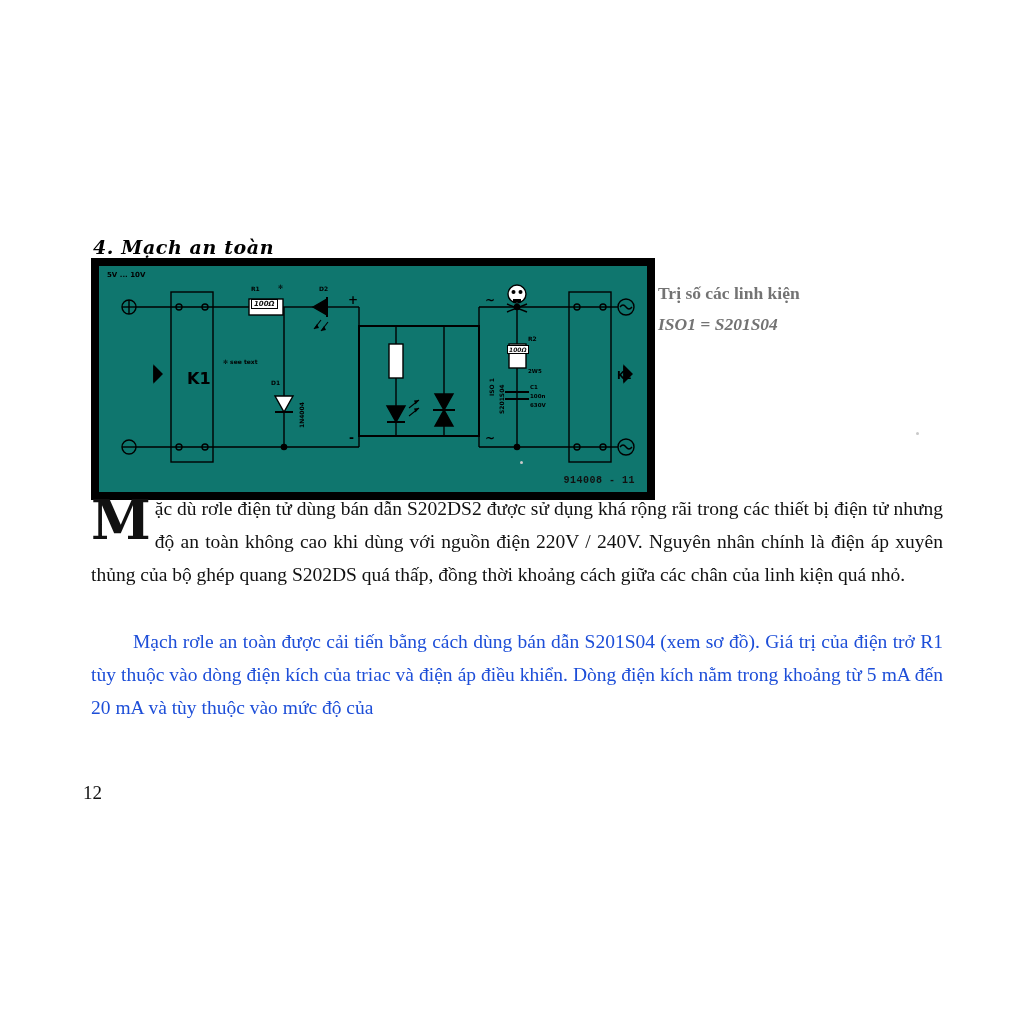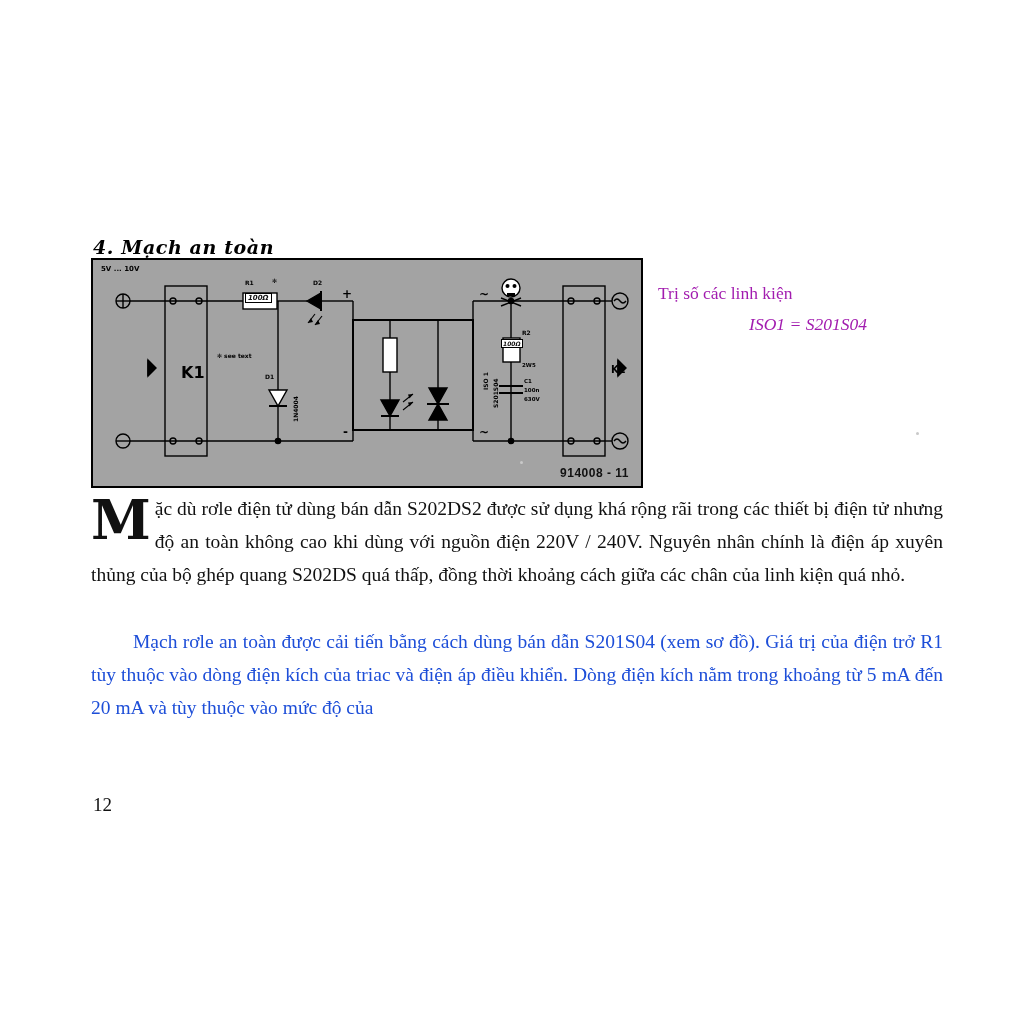--- a/index.html
+++ b/index.html
@@ -38,22 +38,22 @@
     margin-top: 31px;
   }
 
   
   .figure {
     position: absolute;
     left: 91px;
     top: 258px;
     width: 548px;
     height: 226px;
-    border: 2px solid #000000;
-    background: #a3a3a3;
+    border: 8px solid #000000;
+    background: #0f766e;
   }
   .fig-inner {
     position: absolute;
     left: 0; top: 0;
     width: 548px;
     height: 226px;
   }
 
   .lbl {
     position: absolute;
@@ -78,36 +78,37 @@
     border: 1.2px solid #000;
     padding: 0 2px;
     background: #fff;
     white-space: nowrap;
     font-style: italic;
   }
   .fig-code {
     position: absolute;
     right: 12px;
     bottom: 6px;
-    font-family: Liberation Sans, sans-serif;
-    font-size: 12px;
+    font-family: Liberation Mono, monospace;
+    font-size: 10px;
     font-weight: bold;
     letter-spacing: 0.5px;
   }
 
   
   .parts {
     position: absolute;
     left: 658px;
     top: 278px;
     width: 300px;
     font-family: "Liberation Serif", serif;
     font-size: 17.5px;
     line-height: 31px;
-    color: #a21caf;
+    color: #737373;
+    font-weight: bold;
   }
   .parts div { white-space: nowrap; }
 
   
   .body-text {
     position: absolute;
     left: 91px;
     top: 492px;
     width: 852px;
     font-size: 19.5px;
@@ -131,25 +132,24 @@
     width: 852px;
     font-size: 19.5px;
     line-height: 33px;
     text-align: justify;
     text-indent: 42px;
     color: #1d4ed8;
   }
 
   .page-number {
     position: absolute;
-    left: 93px;
+    left: 83px;
     top: 782px;
     font-size: 19px;
     color: #111;
-    margin-top: 12px;
   }
 
   .speck {
     position: absolute;
     width: 3px; height: 3px;
     background: #c9c9c9;
     border-radius: 50%;
   }
 </style>
 </head>
@@ -300,21 +300,21 @@
       <div class="lbl" style="left:250px; top:166px; font-size:12px;">-</div>
       <div class="lbl" style="left:386px; top:28px; font-size:12px;">~</div>
       <div class="lbl" style="left:386px; top:166px; font-size:12px;">~</div>
 
       <div class="fig-code">914008 - 11</div>
     </div>
   </div>
 
   <div class="parts">
     <div>Trị số các linh kiện</div>
-    <div style="font-style:italic;text-align:center;">ISO1 = S201S04</div>
+    <div style="font-style:italic;">ISO1 = S201S04</div>
   </div>
 
   <div class="body-text">
     <span class="dropcap">M</span><span>ặc dù rơle điện tử dùng bán dẫn S202DS2 được sử dụng khá rộng rãi trong các thiết bị điện tử nhưng độ an toàn không cao khi dùng với nguồn điện 220V / 240V. Nguyên nhân chính là điện áp xuyên thủng của bộ ghép quang S202DS quá thấp, đồng thời khoảng cách giữa các chân của linh kiện quá nhỏ.</span>
   </div>
 
   <div class="para2">Mạch rơle an toàn được cải tiến bằng cách dùng bán dẫn S201S04 (xem sơ đồ). Giá trị của điện trở R1 tùy thuộc vào dòng điện kích của triac và điện áp điều khiển. Dòng điện kích nằm trong khoảng từ 5 mA đến 20 mA và tùy thuộc vào mức độ của</div>
 
   <div class="page-number">12</div>
 

